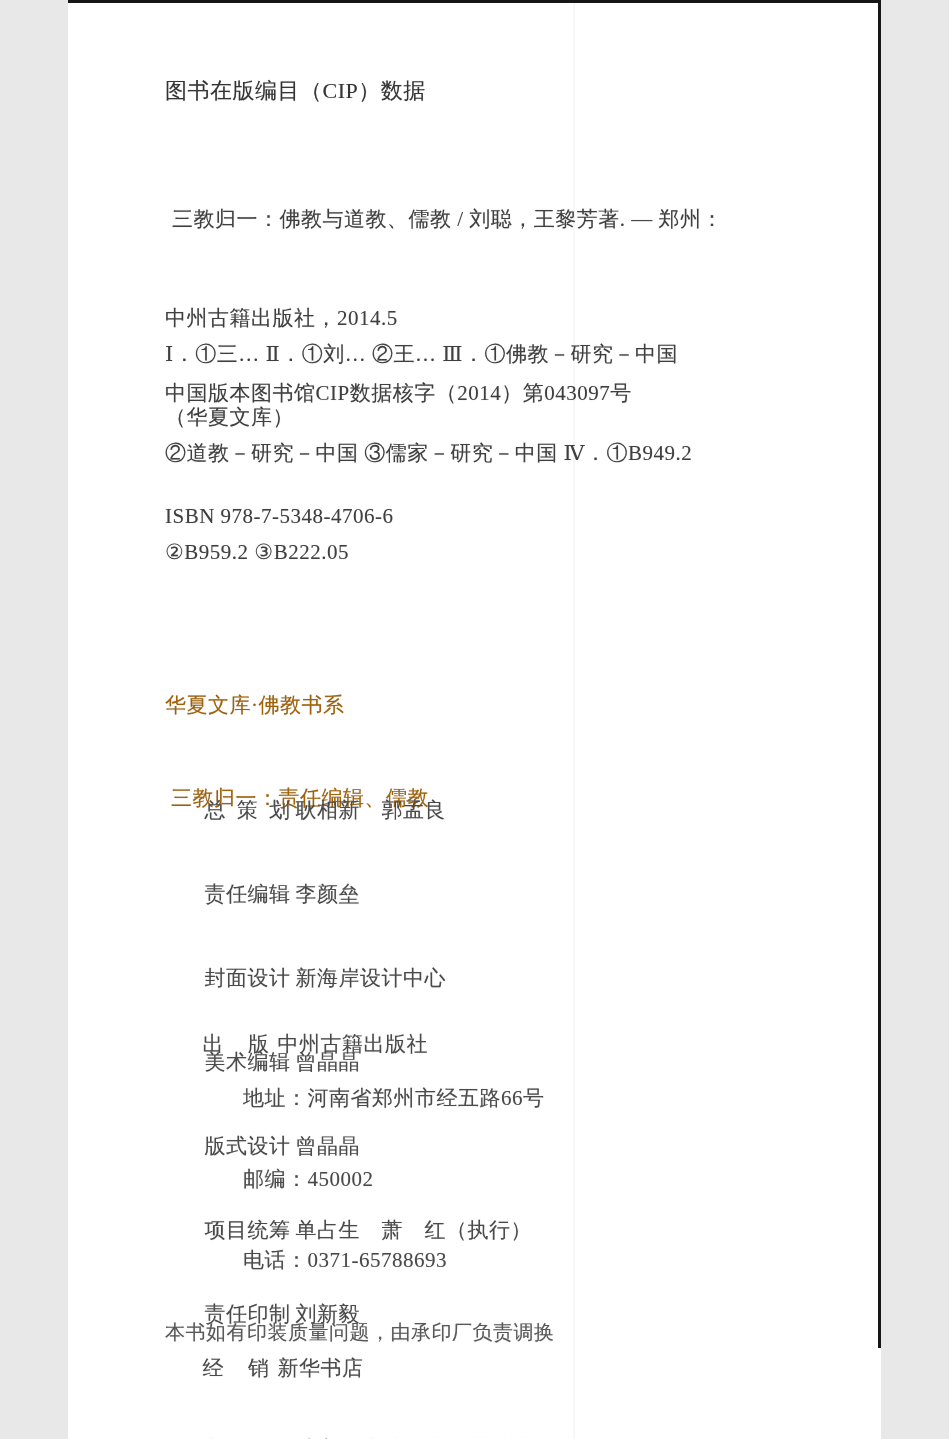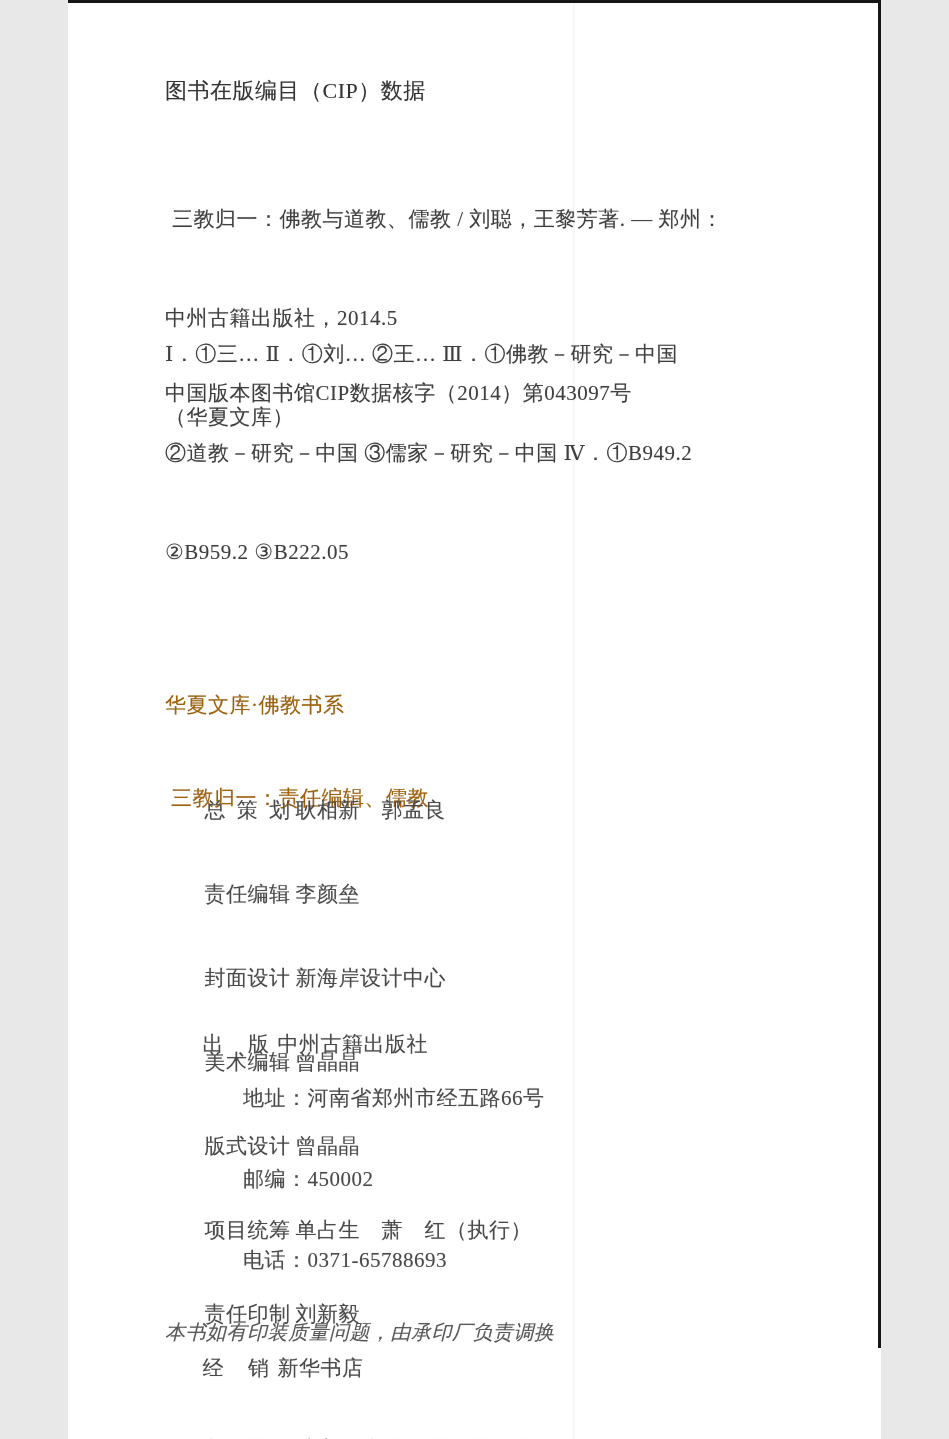--- a/index.html
+++ b/index.html
@@ -62,37 +62,38 @@
   .publication { left: 100px; top: 950px; line-height: 27px; color: #4a4a4a; }
   .publication .row { height: 27px; }
   .publication .lbl {
     display: inline-block; width: 67px;
     text-align: justify; text-align-last: justify;
     vertical-align: top;
   }
   .publication .val { margin-left: 8px; }
   .publication .sub { padding-left: 75px; }
 
-  .footer-note { left: 97px; top: 1316px; font-size: 20px; color: #585858; font-style: italic; }
+  .footer-note { left: 97px; top: 1316px; font-size: 20px; color: #585858; }
 </style>
 </head>
 <body>
 
 <div class="page">
 
   <div class="edge-top"></div>
   <div class="edge-right"></div>
   <div class="fold-line"></div>
 
   <div class="txt cip-heading">图书在版编目（CIP）数据</div>
 
   <div class="txt cip-record">
     <div class="line-first">三教归一：佛教与道教、儒教 / 刘聪，王黎芳著. — 郑州：</div>
     <div>中州古籍出版社，2014.5</div>
     <div>（华夏文库）</div>
+    <div>ISBN 978-7-5348-4706-6</div>
   </div>
 
   <div class="txt classification">
     <div>Ⅰ．①三… Ⅱ．①刘… ②王… Ⅲ．①佛教－研究－中国</div>
     <div>②道教－研究－中国 ③儒家－研究－中国 Ⅳ．①B949.2</div>
     <div>②B959.2 ③B222.05</div>
   </div>
 
   <div class="txt cip-number">中国版本图书馆CIP数据核字（2014）第043097号</div>
 

